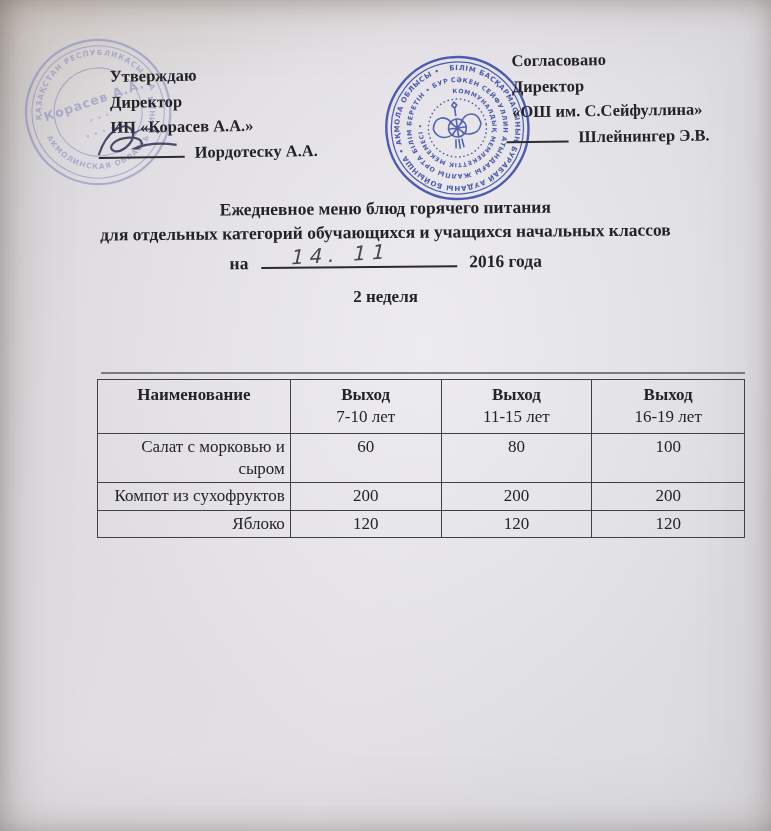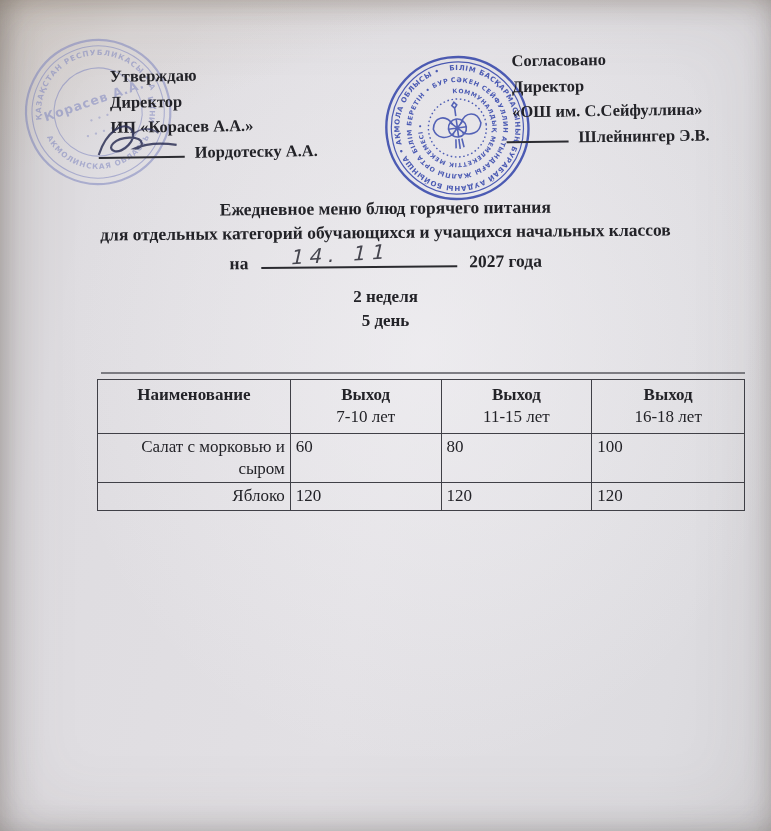--- a/index.html
+++ b/index.html
@@ -48,21 +48,21 @@
   .week-block{position:absolute; left:0; top:285px; width:771px; text-align:center;
     font-weight:bold; font-size:17px; line-height:23.5px; z-index:2;}
 
   .table-top-rule{position:absolute; left:101px; top:372px; width:644px; height:1.5px;
     background:#5a5a60; opacity:.75; z-index:2;}
   .menu-table{position:absolute; left:97px; top:379px; width:648px; border-collapse:collapse; z-index:2;
     font-size:17px; line-height:21.5px;border-radius:7px;}
   .menu-table td, .menu-table th{border:1.6px solid #404047; vertical-align:top; padding:2px 5px 3px 5px;}
   .menu-table th{font-weight:bold; text-align:center; padding-top:4px; padding-bottom:6px;}
   .cell-name{text-align:right; padding-left:7px;}
-  .cell-value{margin-top:37px;}
+  .cell-value{text-align:center;margin-top:37px;}
   .th-sub{font-weight:normal;}
 </style>
 </head>
 <body>
 
 <div class="top-section">
 
   <svg class="stamp stamp-left" width="164" height="164" viewBox="-82 -82 164 164">
     <defs>
       <path id="l-top" d="M -57 0 A 57 57 0 1 1 57 0" fill="none"></path>
@@ -133,27 +133,26 @@
 </div>
 
 <div class="title-block">
   <div>Ежедневное меню блюд горячего питания</div>
   <div>для отдельных категорий обучающихся и учащихся начальных классов</div>
   <div class="date-line">
     <span>на</span>
     <span class="date-underline">
       <span class="handwritten">14. 11</span>
     </span>
-    <span>2027 года</span>
+    <span>2016 года</span>
   </div>
 </div>
 
 <div class="week-block">
   <div>2 неделя</div>
-  <div>5 день</div>
 </div>
 
 <div class="table-top-rule"></div>
 
 <table class="menu-table">
   <colgroup>
     <col style="width:29.8%">
       <col style="width:23.3%">
       <col style="width:23.3%">
       <col style="width:23.6%">
@@ -170,33 +169,39 @@
     <div class="th-sub">7-10 лет</div>
   </th>
 
   <th>
     <div class="th-line1">Выход</div>
     <div class="th-sub">11-15 лет</div>
   </th>
 
   <th>
     <div class="th-line1">Выход</div>
-    <div class="th-sub">16-18 лет</div>
+    <div class="th-sub">16-19 лет</div>
   </th>
 </tr>
   </thead>
   <tbody>
   <tr>
     <td class="cell-name">Салат с морковью и сыром</td>
     <td class="cell-value">60</td>
     <td class="cell-value">80</td>
     <td class="cell-value">100</td>
   </tr>
 
 
+  <tr>
+    <td class="cell-name">Компот из сухофруктов</td>
+    <td class="cell-value">200</td>
+    <td class="cell-value">200</td>
+    <td class="cell-value">200</td>
+  </tr>
 
   <tr>
     <td class="cell-name">Яблоко</td>
     <td class="cell-value">120</td>
     <td class="cell-value">120</td>
     <td class="cell-value">120</td>
   </tr>
 
 </tbody>
 </table>

